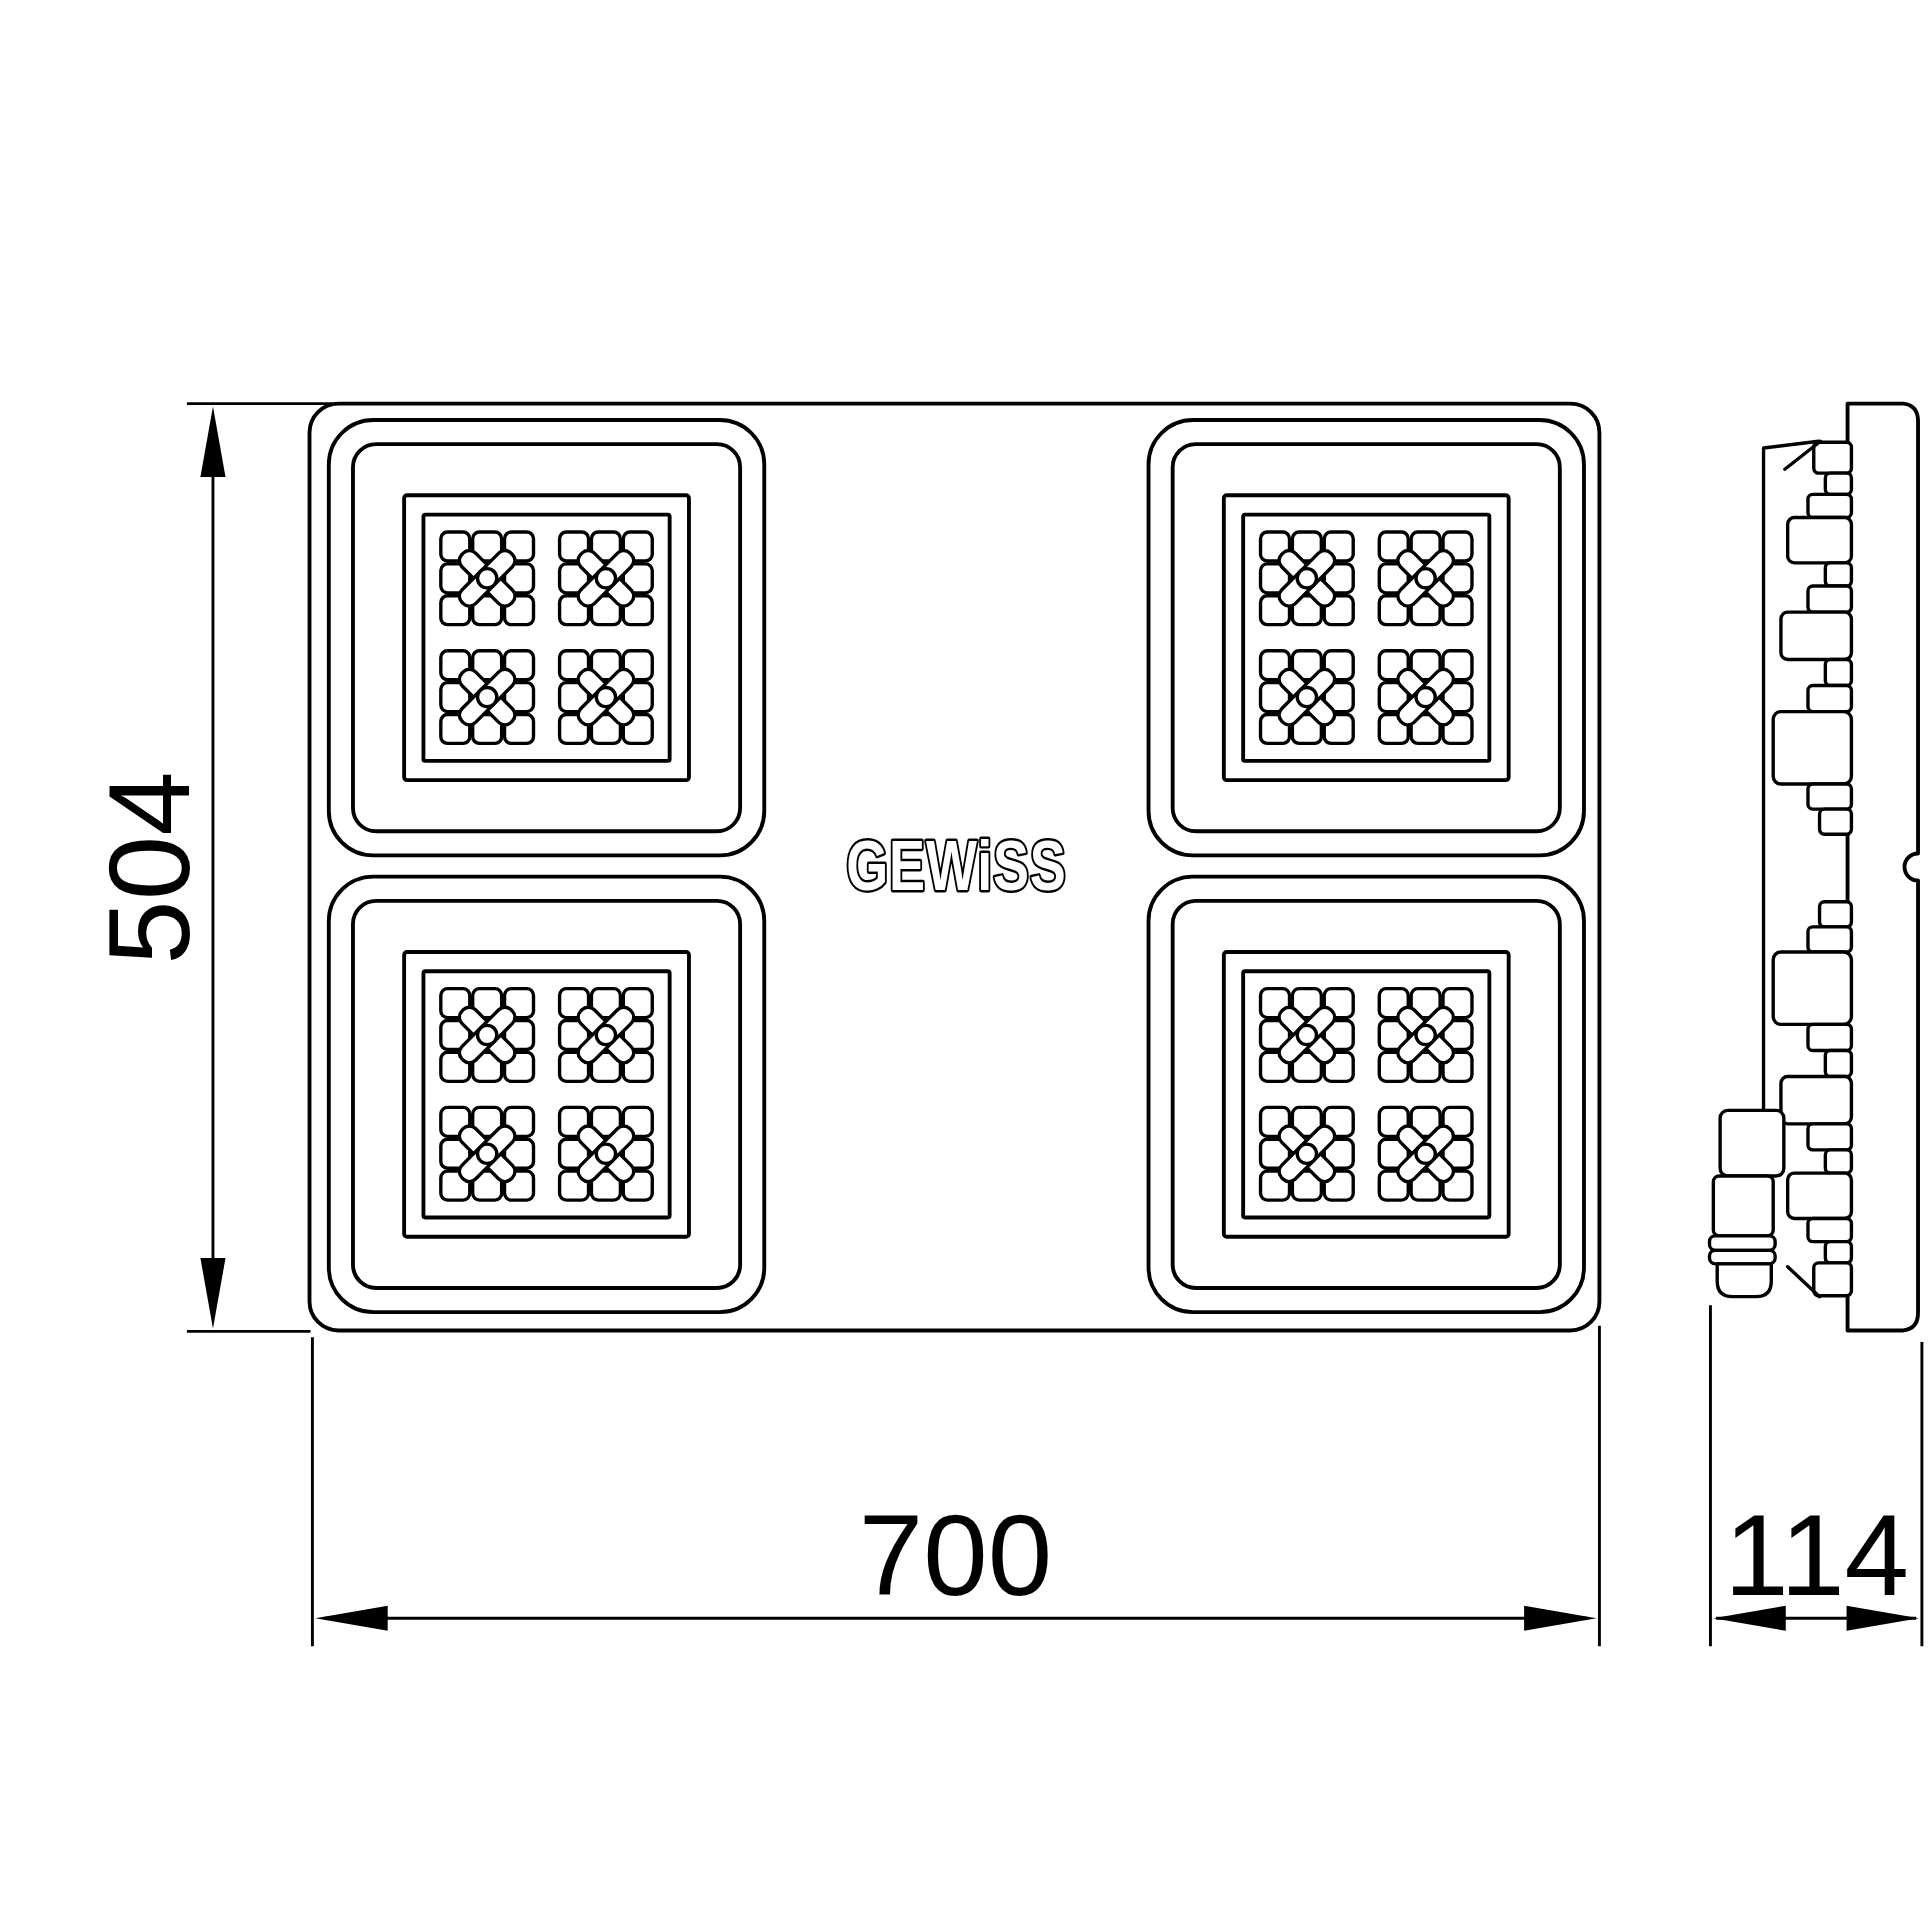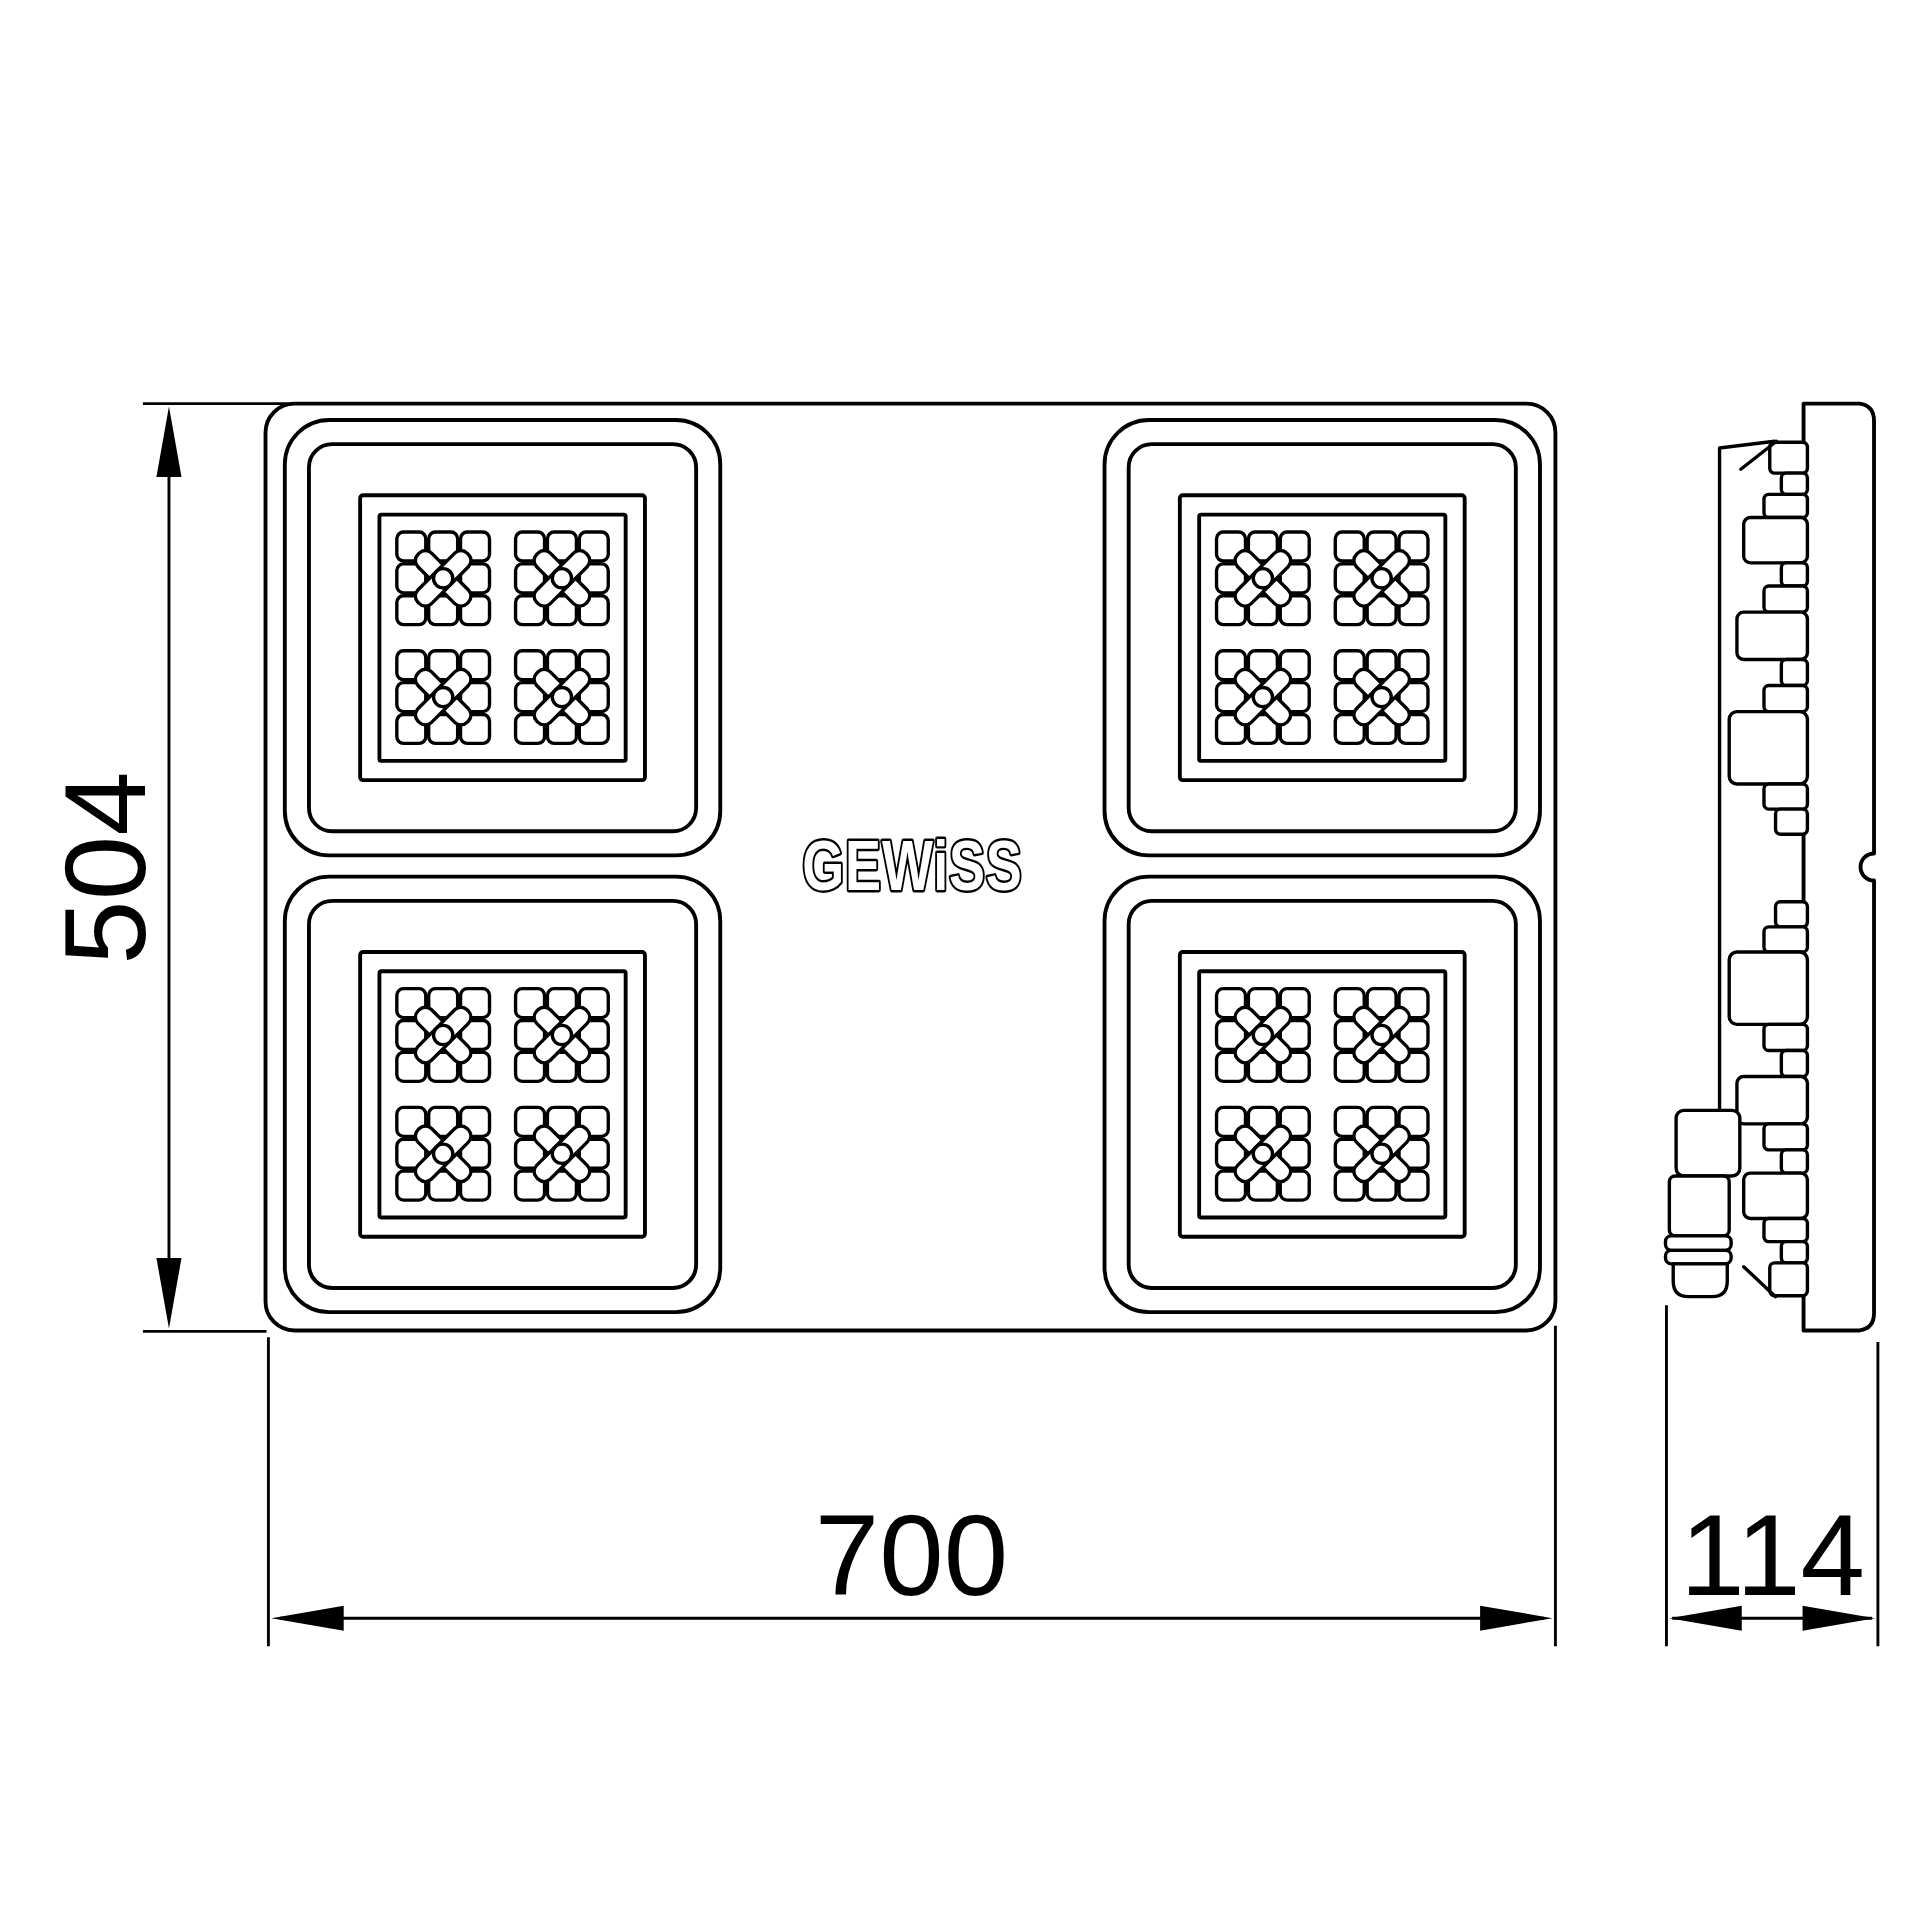--- a/index.html
+++ b/index.html
@@ -1,21 +1,21 @@
 <!DOCTYPE html>
 <html><head>
 <meta charset="utf-8">
 <style>
   html, body {
     margin: 0; padding: 0;
     background: #ffffff;
     width: 1931px; height: 1931px;
     font-family: "Liberation Sans", sans-serif;
   }
-  #stage { width: 1767px; height: 1931px; position: relative; }
+  #stage { width: 1767px; height: 1931px; position: relative; padding-left: 44px; }
   svg { display: block; }
 
   
   .ln  { fill: #ffffff; stroke: #000000; stroke-width: 4;   stroke-linejoin: round; }
   .ln3 { fill: #ffffff; stroke: #000000; stroke-width: 3.5; stroke-linejoin: round; }
   .edge { fill: none;   stroke: #000000; stroke-width: 3.5; stroke-linecap: round; stroke-linejoin: round; }
 
   
   .dimline { stroke: #000000; stroke-width: 3; fill: none; }
   .arrow   { fill: #000000; stroke: none; }

